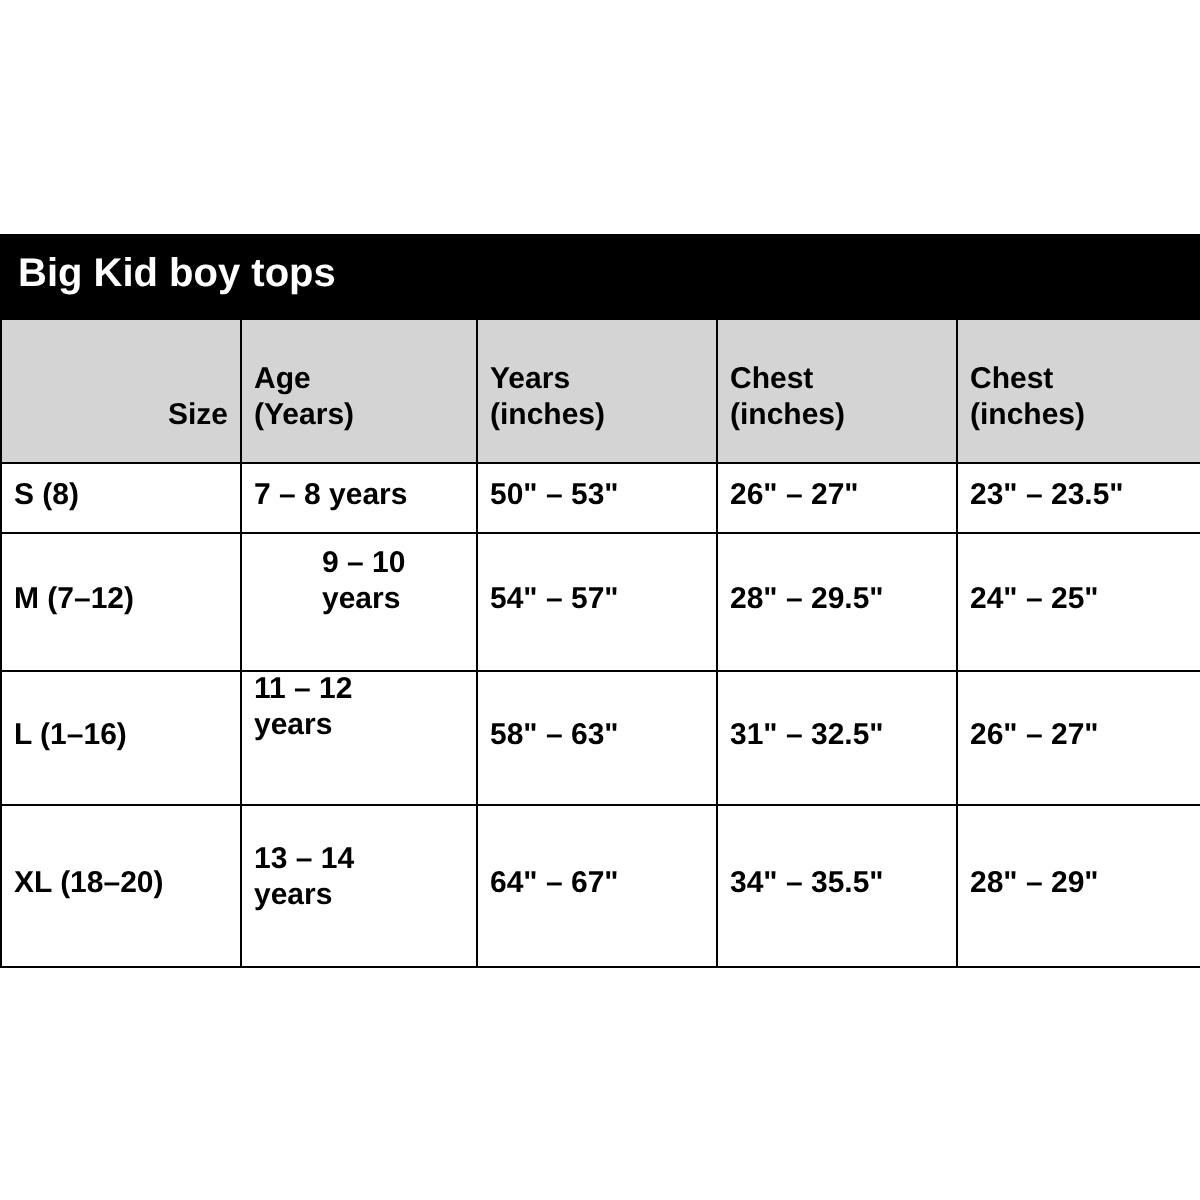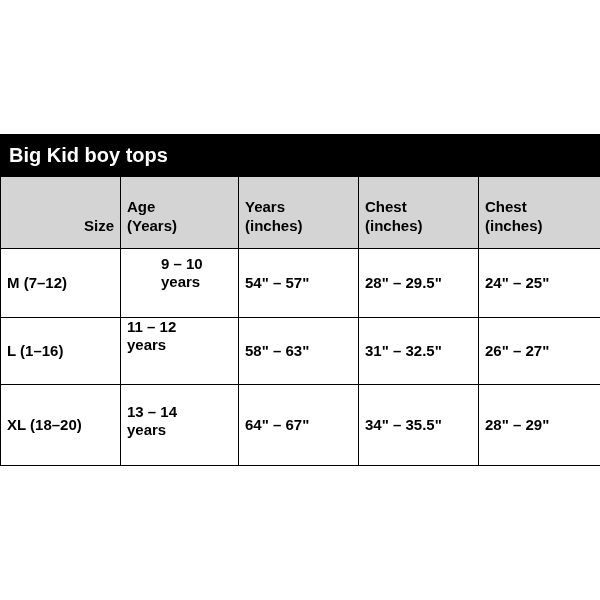--- a/index.html
+++ b/index.html
@@ -107,20 +107,29 @@
           <td>
             <span class="stack">Chest</span>
             <span class="stack">(inches)</span>
           </td>
           <td>
             <span class="stack">Chest</span>
             <span class="stack">(inches)</span>
           </td>
         </tr>
 
+        <tr class="data-row r1">
+          <td>S (8)</td>
+          <td>
+            <span class="stack">7 – 8 years</span>
+          </td>
+          <td>50" – 53"</td>
+          <td>26" – 27"</td>
+          <td>23" – 23.5"</td>
+        </tr>
 
         <tr class="data-row r2">
           <td>M (7–12)</td>
           <td style="vertical-align:top; padding-top:6px;padding-left:40px;">
             <span class="stack">9 – 10</span>
             <span class="stack">years</span>
           </td>
           <td>54" – 57"</td>
           <td>28" – 29.5"</td>
           <td>24" – 25"</td>

